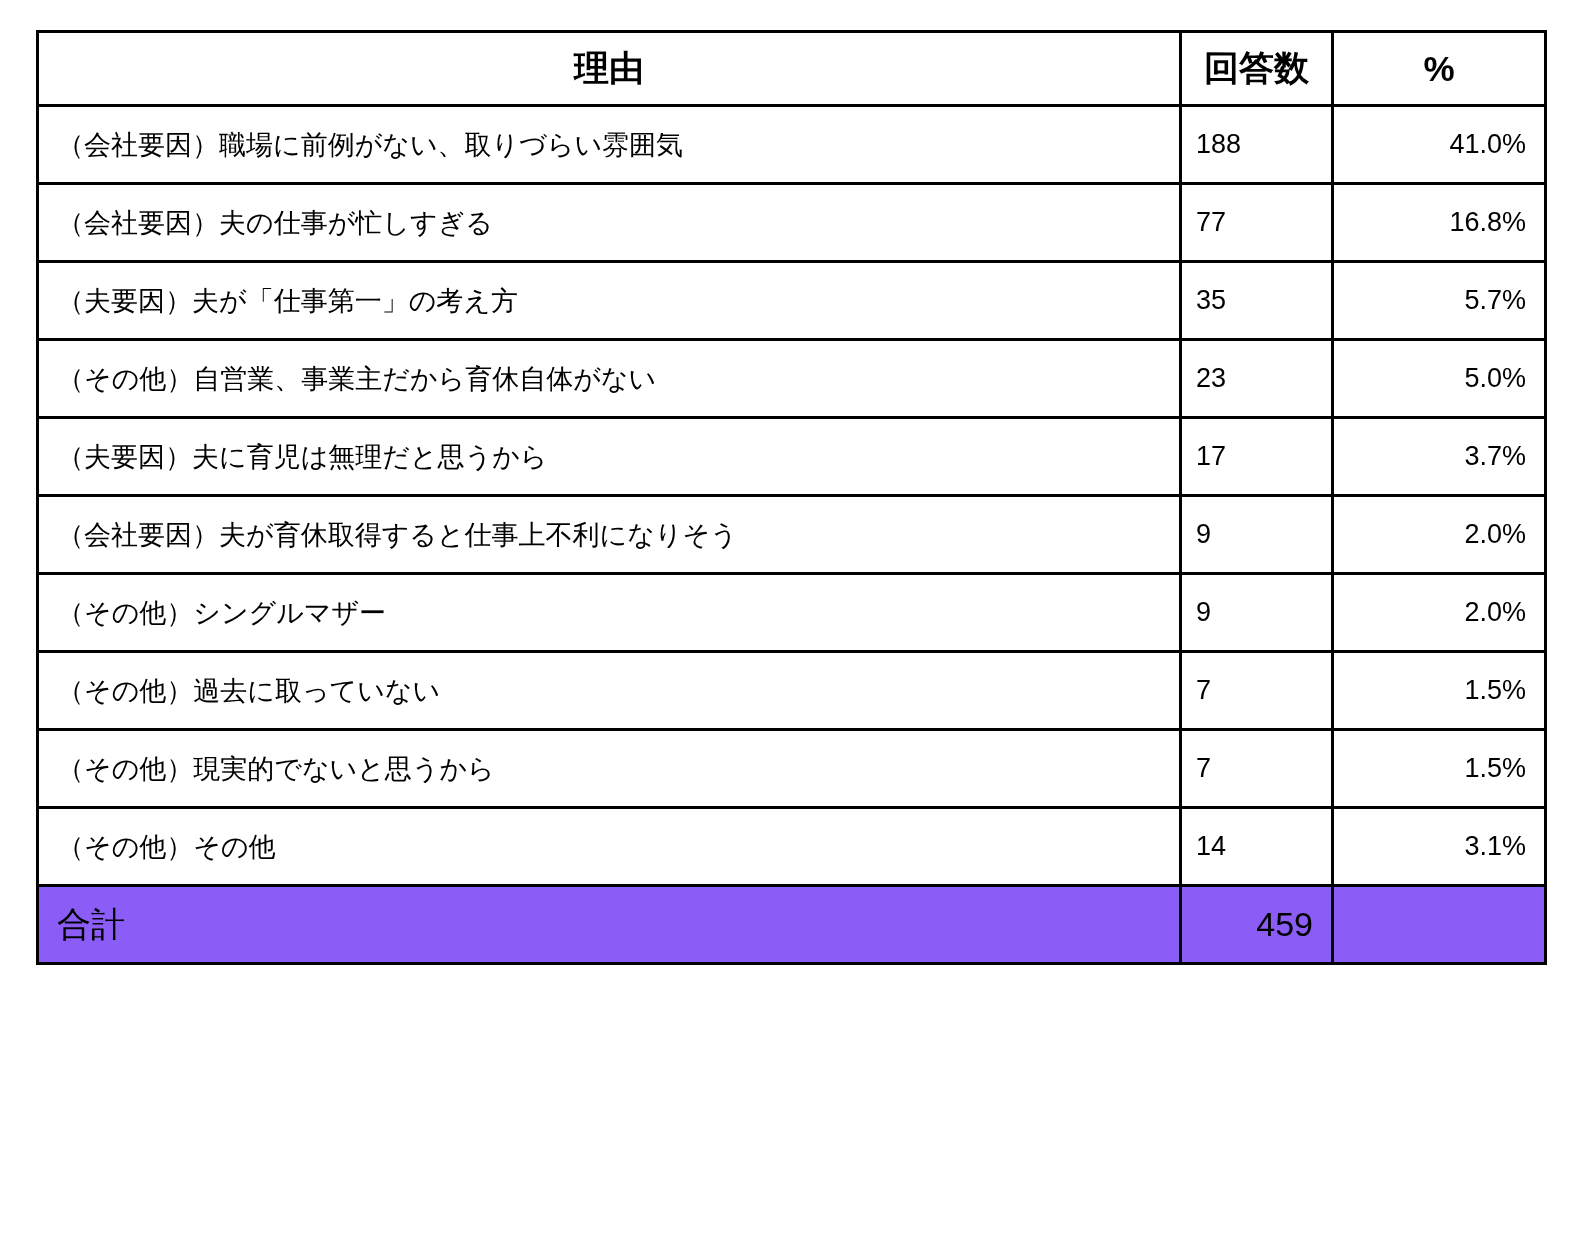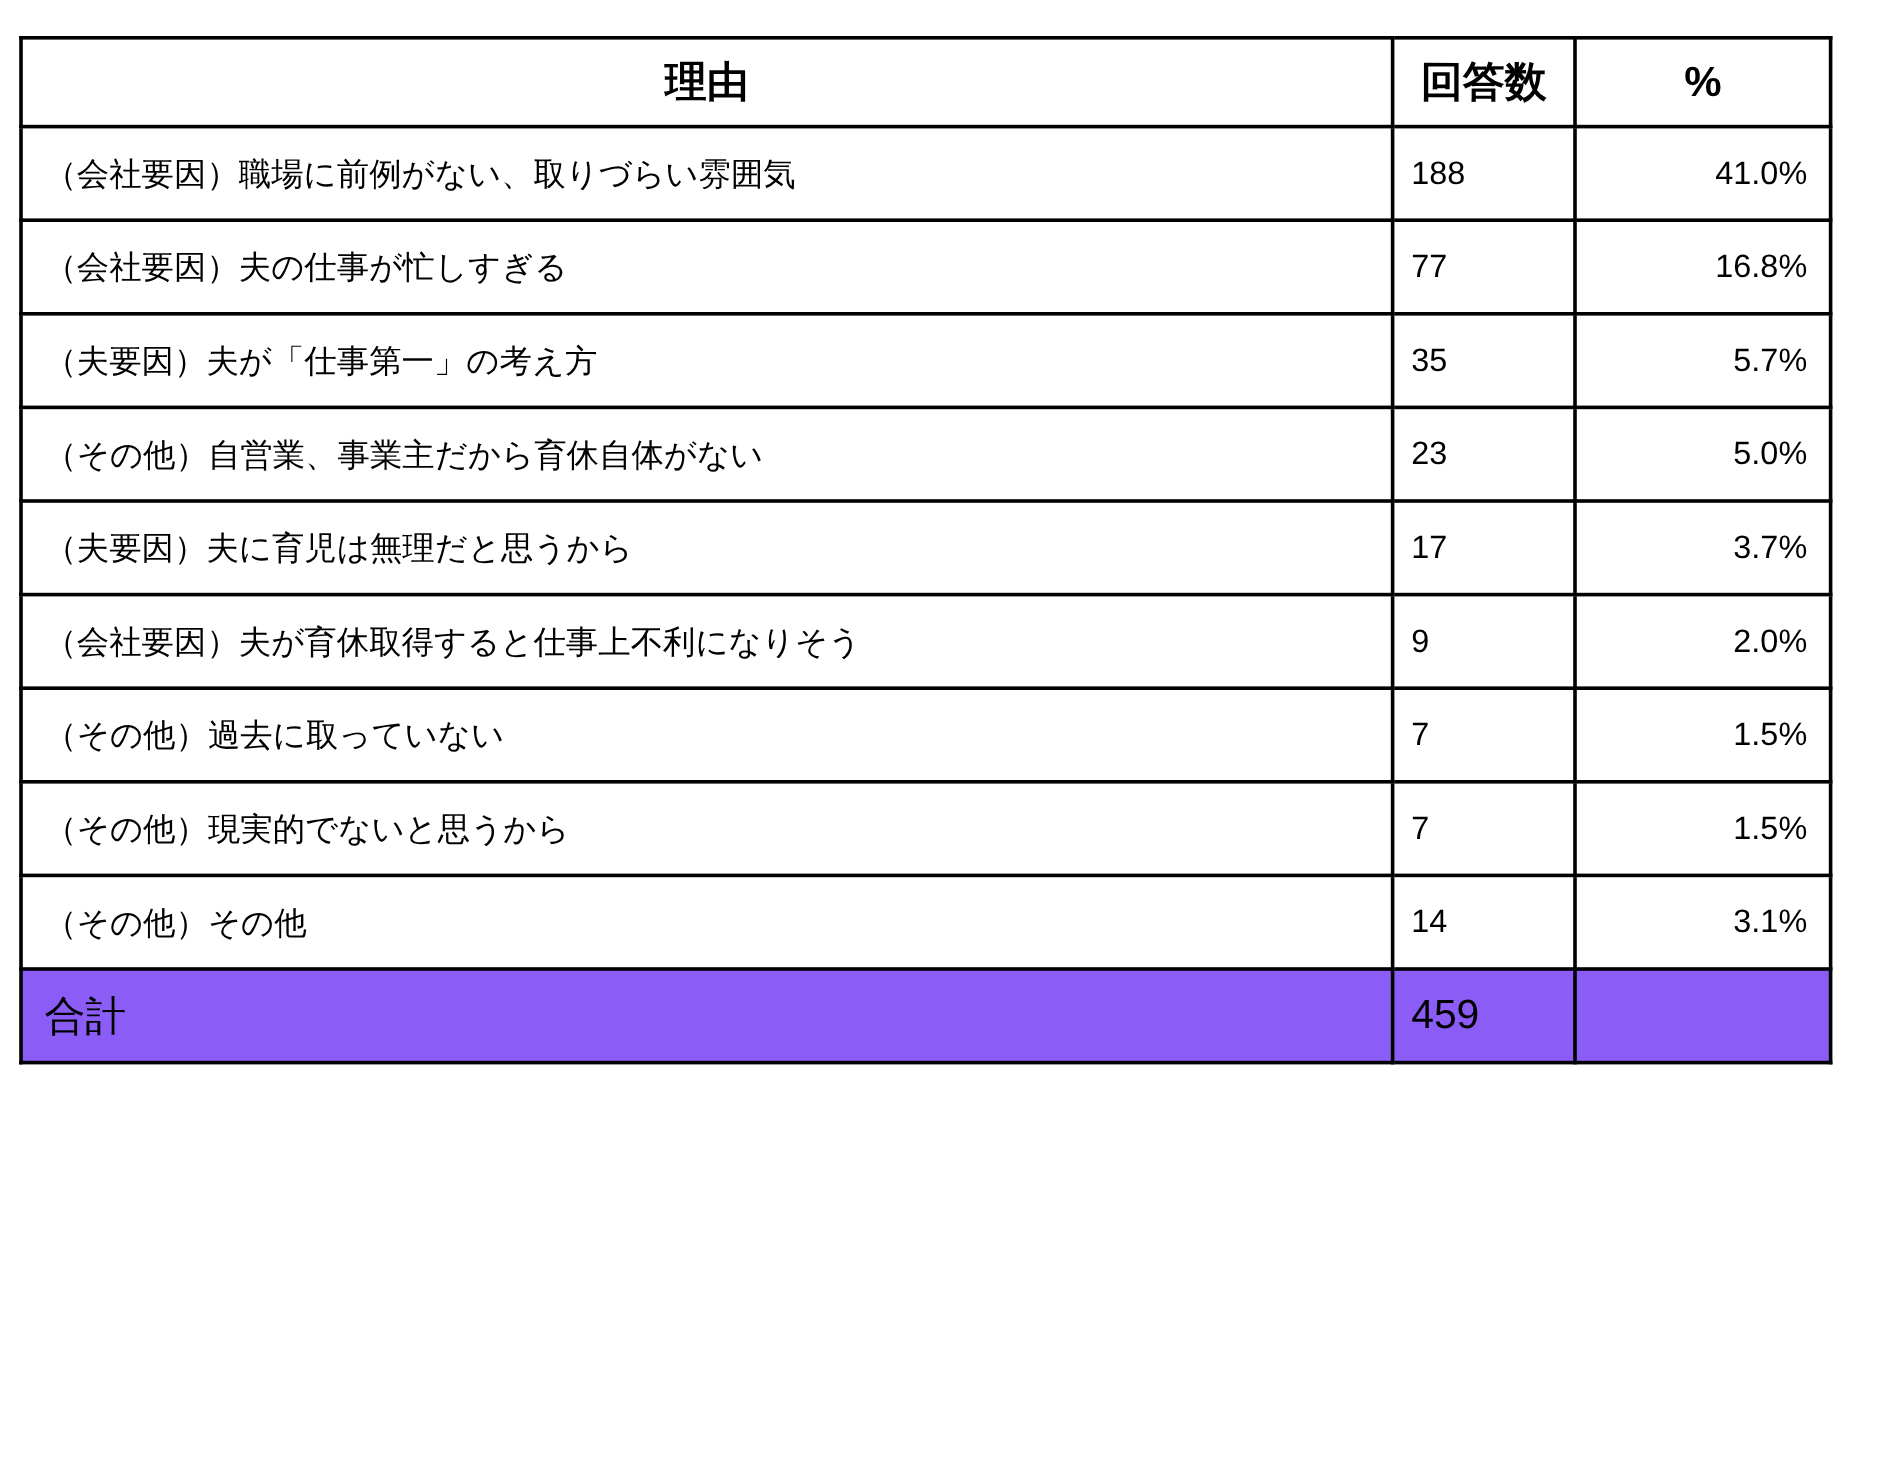--- a/index.html
+++ b/index.html
@@ -11,21 +11,21 @@
     width: 1576px;
     height: 1234px;
     font-family: "Liberation Sans", "DejaVu Sans", sans-serif;
     color: #000000;
     -webkit-font-smoothing: antialiased;
   }
   .page {
     box-sizing: border-box;
     width: 1576px;
     height: 1234px;
-    padding: 30px 34px 40px 16px;
+    padding: 30px 34px 40px 36px;
   }
   table.data-table {
     border-collapse: collapse;
     table-layout: fixed;
     width: 1508px;
     border: 3px solid #000000;
   }
   table.data-table col.col-reason  { width: 1143px; }
   table.data-table col.col-count   { width: 152px; }
   table.data-table col.col-percent { width: 213px; }
@@ -57,21 +57,21 @@
 
   tfoot td {
     border: 3px solid #000000;
     background: #8b5cf6;
     font-size: 34px;
     height: 78px;
     padding: 0 14px;
     box-sizing: border-box;
   }
   tfoot td.total-label   { text-align: left; padding-left: 18px; }
-  tfoot td.total-count   { padding-right: 18px; }
+  tfoot td.total-count   { text-align: right; padding-right: 18px; }
   tfoot td.total-percent { text-align: right; padding-right: 18px; }
 </style>
 </head>
 <body>
 
 <div class="page">
   <table class="data-table">
     <colgroup>
       <col class="col-reason">
       <col class="col-count">
@@ -109,20 +109,25 @@
           <td class="cell-reason">（夫要因）夫に育児は無理だと思うから</td>
           <td class="cell-count">17</td>
           <td class="cell-percent">3.7%</td>
         </tr>
         <tr>
           <td class="cell-reason">（会社要因）夫が育休取得すると仕事上不利になりそう</td>
           <td class="cell-count">9</td>
           <td class="cell-percent">2.0%</td>
         </tr>
         <tr>
+          <td class="cell-reason">（その他）シングルマザー</td>
+          <td class="cell-count">9</td>
+          <td class="cell-percent">2.0%</td>
+        </tr>
+        <tr>
           <td class="cell-reason">（その他）過去に取っていない</td>
           <td class="cell-count">7</td>
           <td class="cell-percent">1.5%</td>
         </tr>
         <tr>
           <td class="cell-reason">（その他）現実的でないと思うから</td>
           <td class="cell-count">7</td>
           <td class="cell-percent">1.5%</td>
         </tr>
         <tr>

